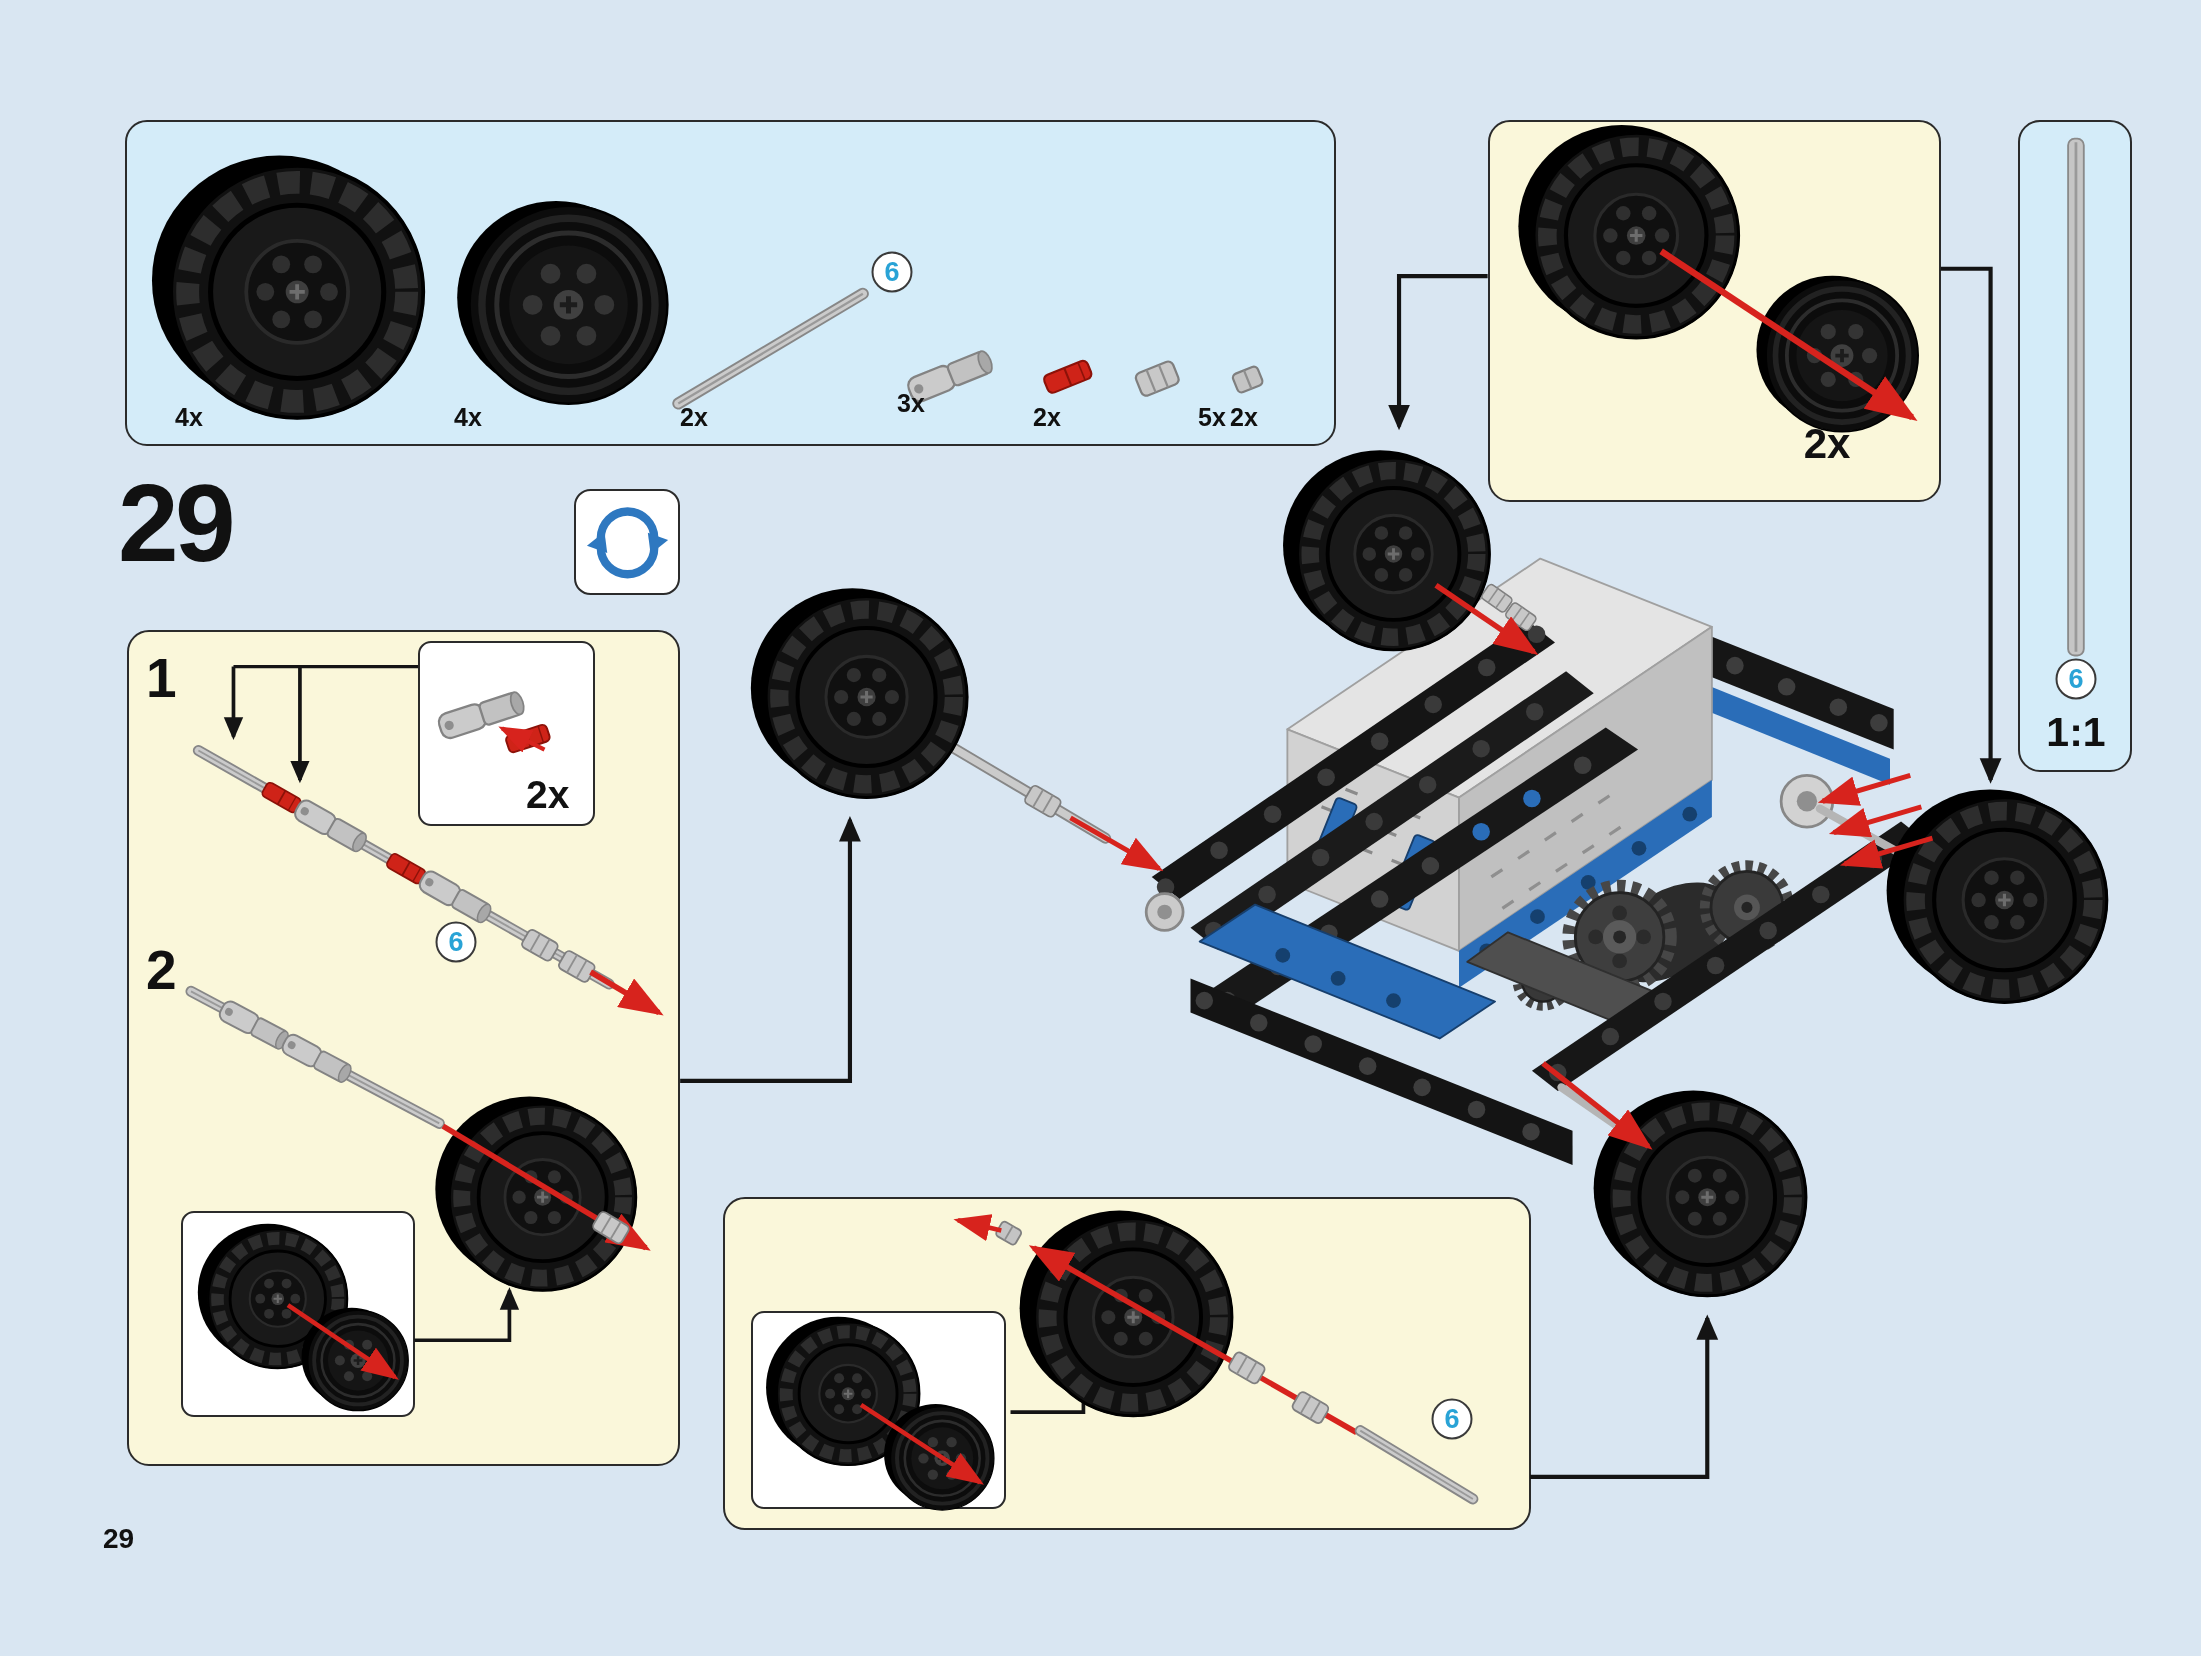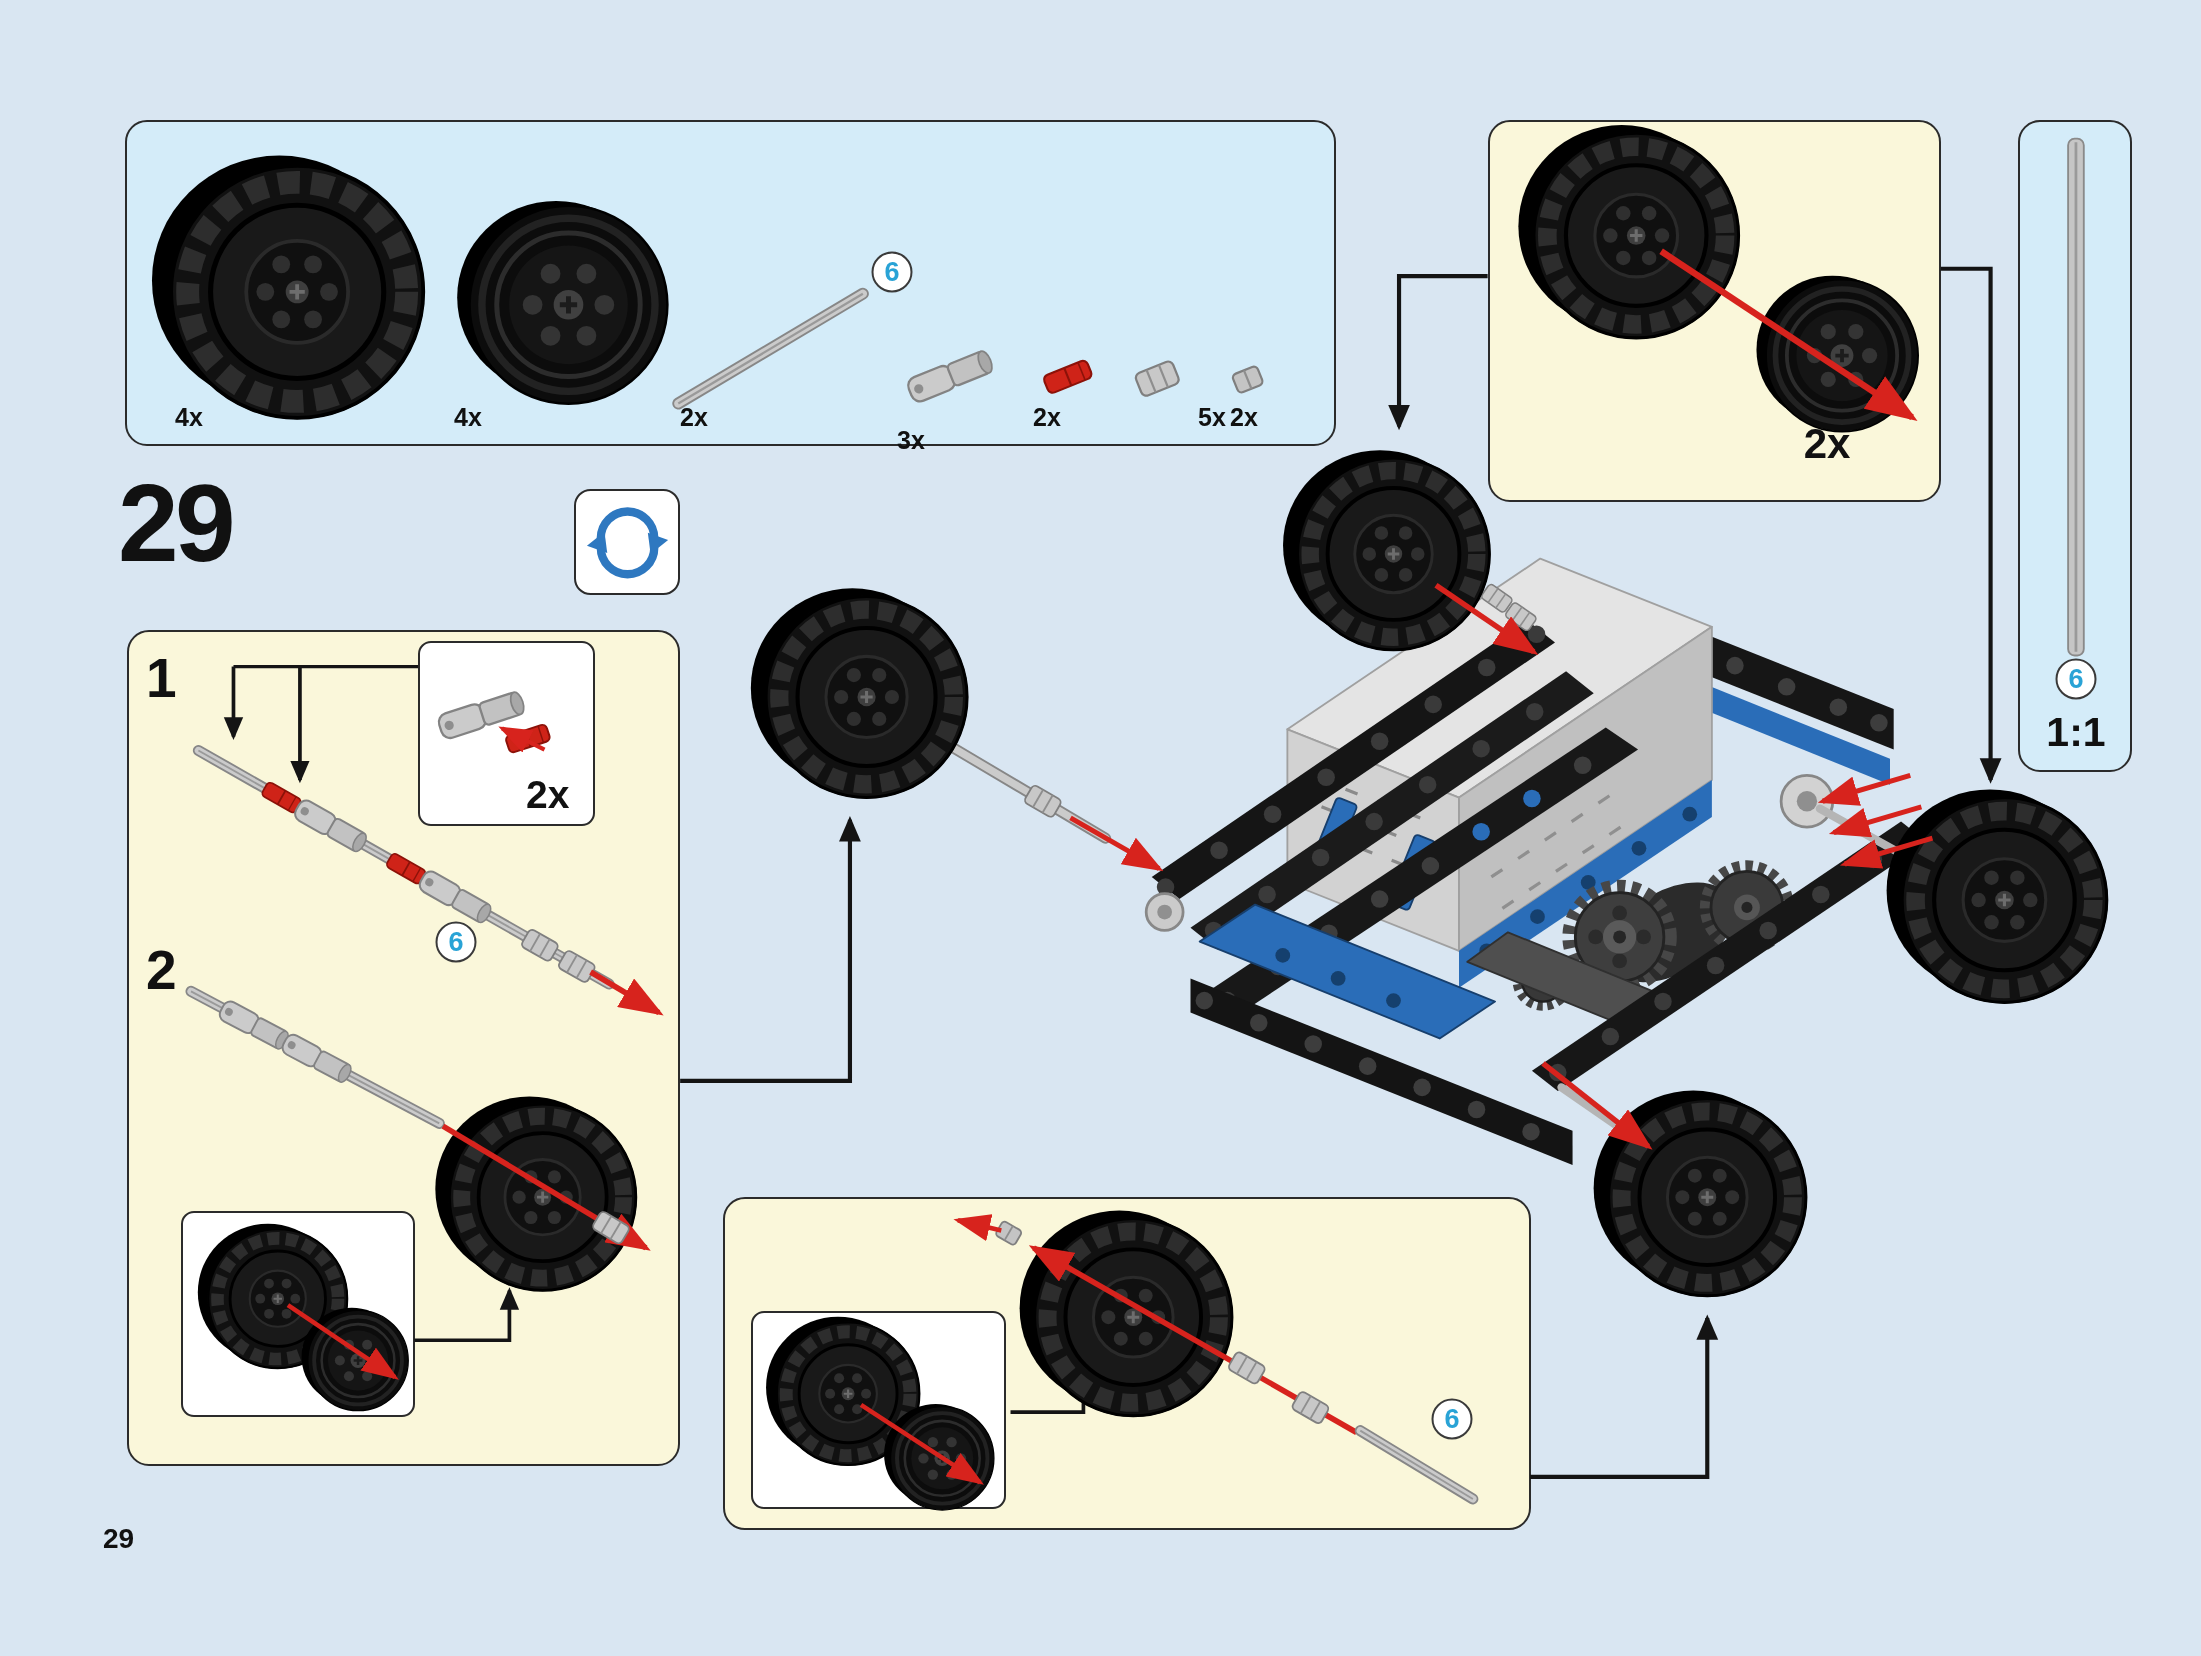--- a/index.html
+++ b/index.html
@@ -382,21 +382,21 @@
       <polyline points="1658,1600 1850,1600 1850,1428" marker-end="url(#mb)"></polyline>
     </g>
   </svg>
 
   <div class="label bignum" style="left:118px;top:460px">29</div>
   <div class="label pagenum" style="left:103px;top:1523px">29</div>
 
   <div class="label count cx" style="left:189px;top:403px">4x</div>
   <div class="label count cx" style="left:468px;top:403px">4x</div>
   <div class="label count cx" style="left:694px;top:403px">2x</div>
-  <div class="label count cx" style="left:911px;top:426px">3x</div>
+  <div class="label count cx" style="left:911px;top:389px">3x</div>
   <div class="label count cx" style="left:1047px;top:403px">2x</div>
   <div class="label count cx" style="left:1212px;top:403px">5x</div>
   <div class="label count cx" style="left:1244px;top:403px">2x</div>
 
   <div class="label qty cx" style="left:1827px;top:420px">2x</div>
   <div class="label ratio cx" style="left:2076px;top:709px">1:1</div>
 
   <div class="label stepnum" style="left:146px;top:646px">1</div>
   <div class="label stepnum" style="left:146px;top:938px">2</div>
   <div class="label qty-sm" style="left:526px;top:773px">2x</div>

